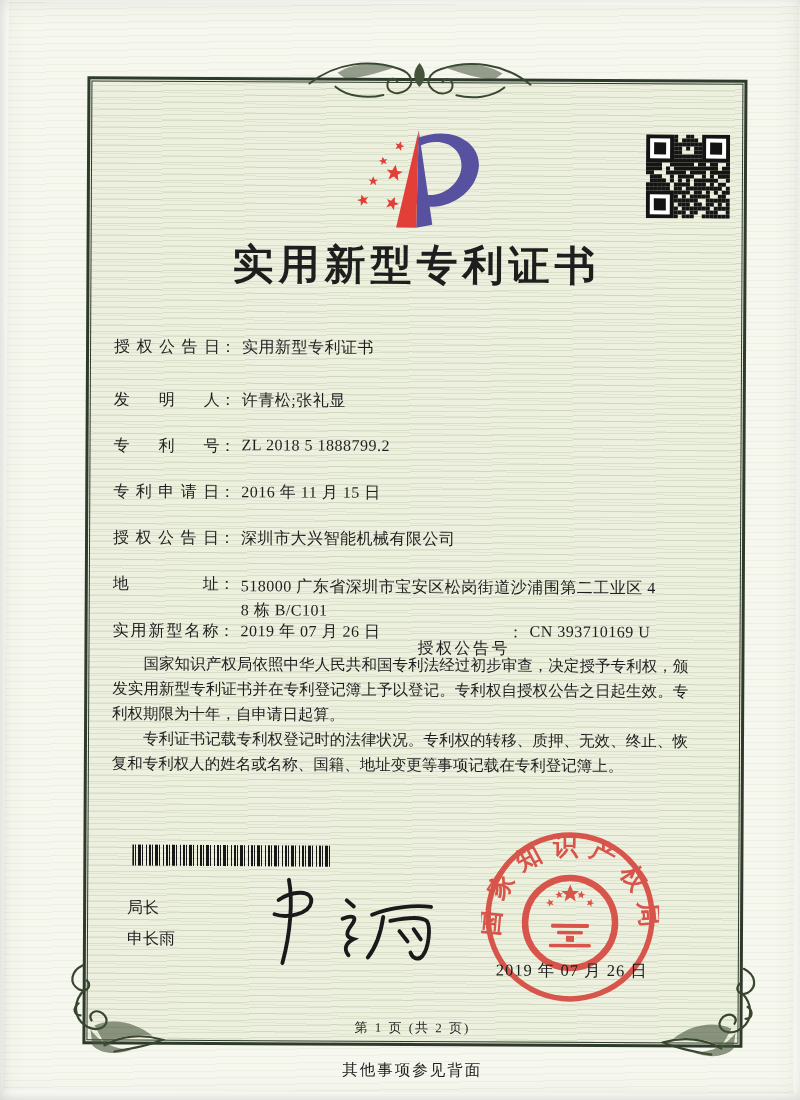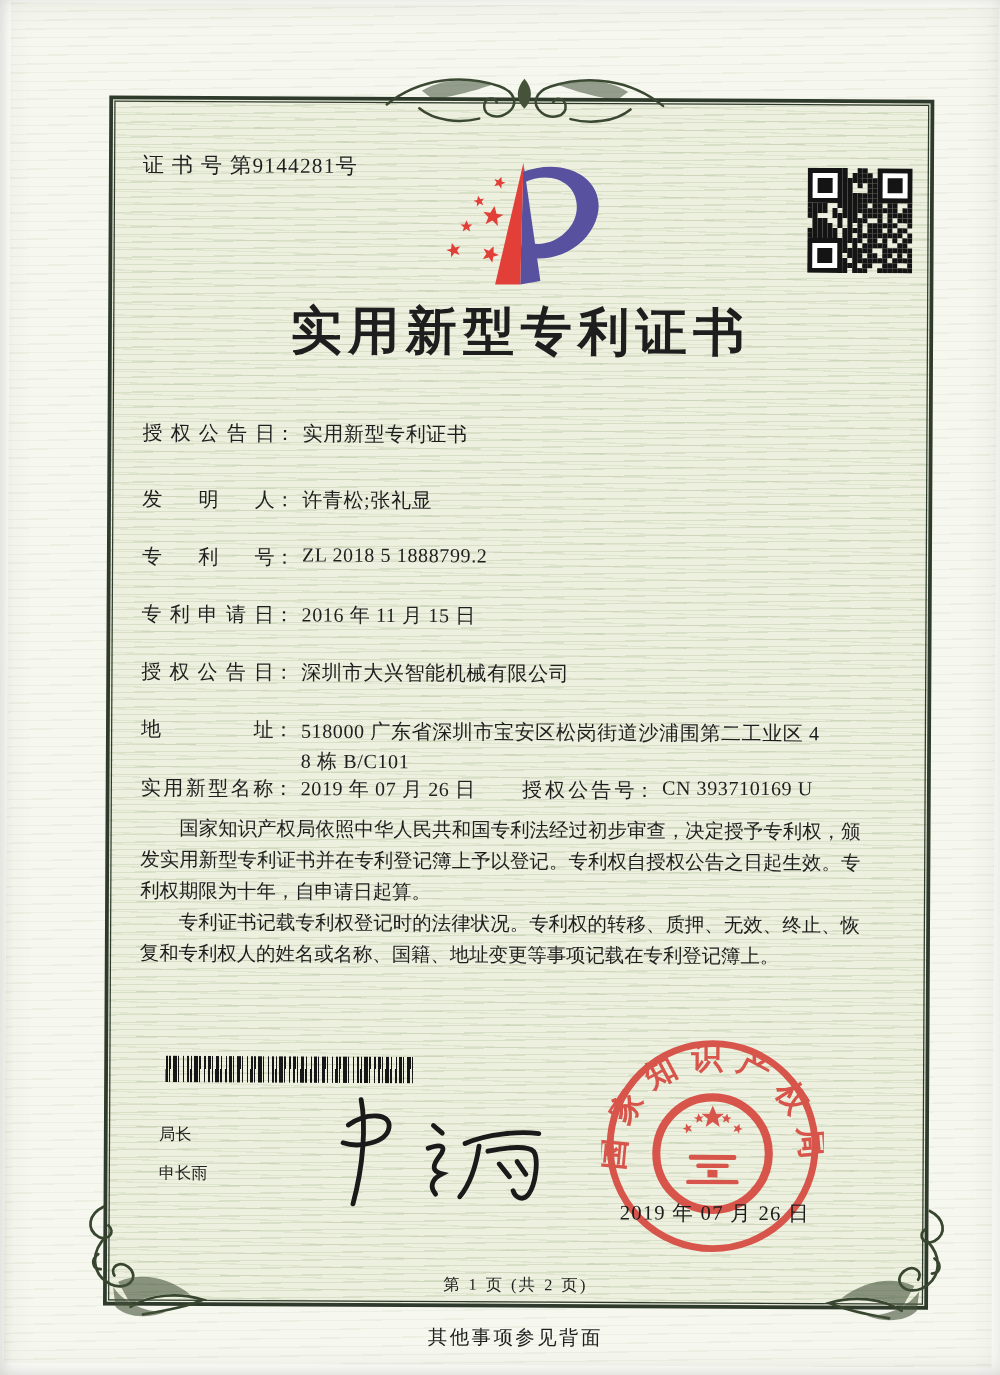--- a/index.html
+++ b/index.html
@@ -29,31 +29,31 @@
   .logo{left:328px;top:124px;width:166px;height:116px;}
   .title{left:85px;top:238px;width:660px;text-align:center;
     font-size:41px;font-weight:700;letter-spacing:5px;}
   .fields{left:113px;top:338px;width:577px;height:312px;font-size:16px;}
   .row{position:absolute;left:0;width:577px;white-space:nowrap;}
   .lbl{display:inline-block;width:106px;text-align:justify;text-align-last:justify;vertical-align:top;}
   .colon{display:inline-block;vertical-align:top;margin-right:6px;}
   .val{display:inline-block;vertical-align:top;letter-spacing:.5px;}
   .val-lines{display:inline-block;vertical-align:top;width:455px;line-height:24px;letter-spacing:.5px;}
   .pair2{position:absolute;left:305px;top:0;}
-  .pair2 .lbl{width:90px;}
+  .pair2 .lbl{width:90px;margin-top:16px;}
   .paras{left:113px;top:652px;width:576px;font-size:15.5px;line-height:25px;text-align:justify;}
   .paras p{margin:0;text-indent:2em;}
   .barcode{left:134px;top:846px;width:198px;height:21px;
     background-image:repeating-linear-gradient(90deg,
       #161616 0 2px, transparent 2px 3px,
       #161616 3px 4px, transparent 4px 6px,
       #161616 6px 9px, transparent 9px 10px,
       #161616 10px 11px, transparent 11px 14px,
       #161616 14px 15px, transparent 15px 17px);}
-  .director{left:129px;top:893px;font-size:13px;line-height:31px;}
+  .director{left:129px;top:893px;font-size:16px;line-height:31px;}
   .sig{left:250px;top:874px;width:188px;height:94px;}
   .sig svg{width:100%;height:100%;}
   .seal{left:483px;top:827px;width:178px;height:178px;opacity:.9;}
   .seal svg{width:178px;height:178px;}
   .seal-date{left:494px;top:959px;width:160px;text-align:center;font-size:16.5px;
     letter-spacing:1px;color:#1b1b1b;z-index:5;}
   .page-footer{left:85px;top:1019px;width:660px;text-align:center;font-size:13px;letter-spacing:2px;}
   .back-note{left:85px;top:1060px;width:660px;text-align:center;font-size:15.5px;letter-spacing:2px;}
   .orn-top{left:305px;top:53px;width:225px;height:52px;}
   .orn-bl{left:57px;top:965px;width:112px;height:96px;}
@@ -100,21 +100,20 @@
         <path d="M28,2 C16,8 14,20 24,26 C32,30 38,22 32,17"></path>
         <path d="M30,26 C18,38 18,56 34,64 C48,70 58,58 48,50 C41,45 33,50 37,57"></path>
         <path d="M50,82 C66,72 88,70 108,76 C94,82 72,86 60,88"></path>
         <path d="M24,40 C18,44 19,52 26,52"></path>
       </g>
       <path d="M40,62 C58,54 80,58 98,72 C78,70 60,74 50,80 Z" fill="#44533a" opacity=".6"></path>
       <path d="M36,66 C44,78 60,86 78,86 C62,92 46,90 38,82 Z" fill="#44533a" opacity=".6"></path>
     </svg>
   </div>
 
-  <div class="abs cert-no">证 书 号 第9144281号</div>
   <div class="abs qr"><svg viewBox="0 0 84 84">
         <rect x="28" y="0" width="4" height="4"></rect>
         <rect x="40" y="0" width="4" height="4"></rect>
         <rect x="44" y="0" width="4" height="4"></rect>
         <rect x="28" y="4" width="4" height="4"></rect>
         <rect x="36" y="4" width="4" height="4"></rect>
         <rect x="40" y="4" width="4" height="4"></rect>
         <rect x="44" y="4" width="4" height="4"></rect>
         <rect x="48" y="4" width="4" height="4"></rect>
         <rect x="28" y="8" width="4" height="4"></rect>

